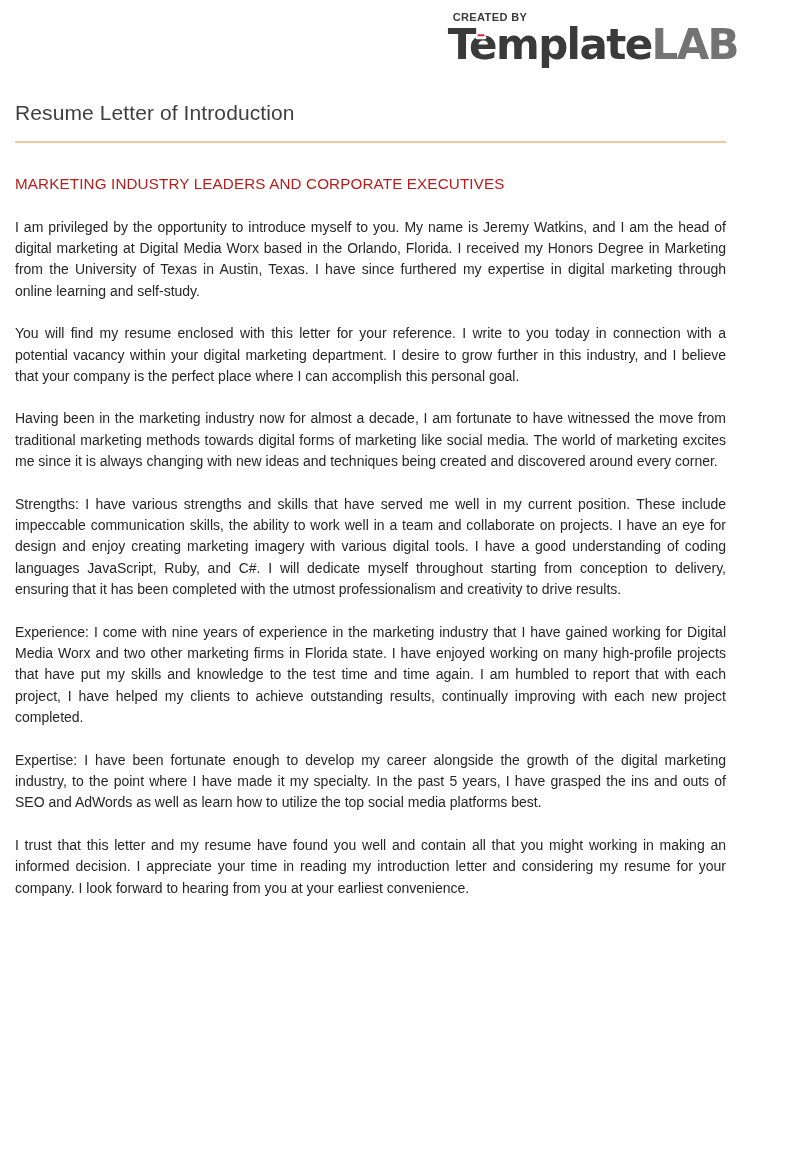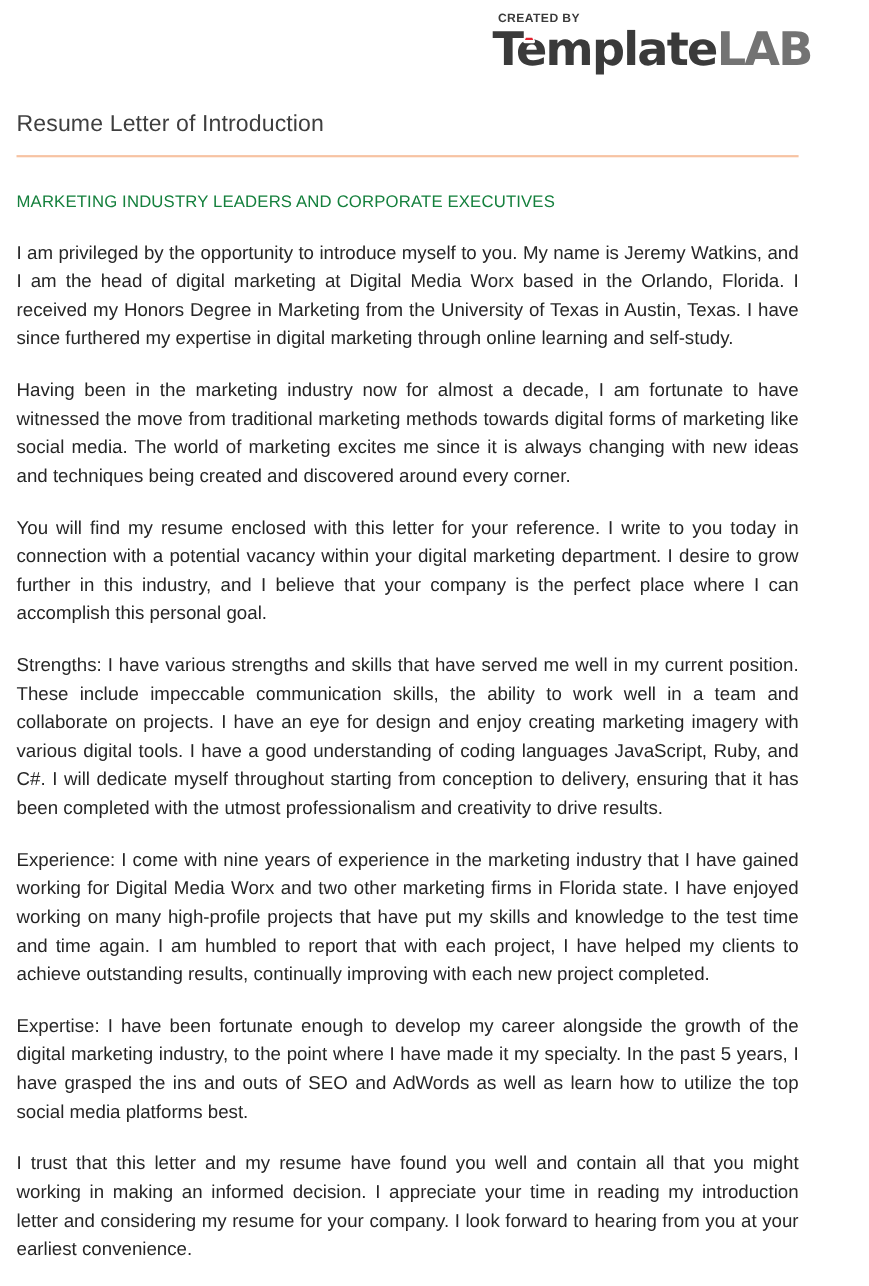--- a/index.html
+++ b/index.html
@@ -90,28 +90,28 @@
   
   .letter-body {
     position: absolute;
     left: 15px;
     top: 174px;
     width: 711px;
   }
   .subject-line {
     font-family: "Liberation Sans", sans-serif;
     font-size: 15.2px;
-    color: #15803d;
+    color: #b91c1c;
     letter-spacing: 0.15px;
     margin: 0 0 22px 0;
     line-height: 1.35;
   }
   p.para {
     font-family: "Liberation Sans", sans-serif;
-    font-size: 17px;
+    font-size: 14px;
     color: #262626;
     line-height: 1.53;
     margin: 0 0 21px 0;
     text-align: justify;
     text-justify: inter-word;
     hyphens: none;
   }
   p.para:last-child { margin-bottom: 0; }
 </style>
 </head>
@@ -130,21 +130,21 @@
     </div>
   </div>
 
   <h1 class="doc-title">Resume Letter of Introduction</h1>
   <div class="title-rule"></div>
 
   <div class="letter-body">
     <div class="subject-line">MARKETING INDUSTRY LEADERS AND CORPORATE EXECUTIVES</div>
 
     <p class="para">I am privileged by the opportunity to introduce myself to you. My name is Jeremy Watkins, and I am the head of digital marketing at Digital Media Worx based in the Orlando, Florida. I received my Honors Degree in Marketing from the University of Texas in Austin, Texas. I have since furthered my expertise in digital marketing through online learning and self-study.</p>
+    <p class="para">You will find my resume enclosed with this letter for your reference. I write to you today in connection with a potential vacancy within your digital marketing department. I desire to grow further in this industry, and I believe that your company is the perfect place where I can accomplish this personal goal.</p>
     <p class="para">Having been in the marketing industry now for almost a decade, I am fortunate to have witnessed the move from traditional marketing methods towards digital forms of marketing like social media. The world of marketing excites me since it is always changing with new ideas and techniques being created and discovered around every corner.</p>
-    <p class="para">You will find my resume enclosed with this letter for your reference. I write to you today in connection with a potential vacancy within your digital marketing department. I desire to grow further in this industry, and I believe that your company is the perfect place where I can accomplish this personal goal.</p>
     <p class="para">Strengths: I have various strengths and skills that have served me well in my current position. These include impeccable communication skills, the ability to work well in a team and collaborate on projects. I have an eye for design and enjoy creating marketing imagery with various digital tools. I have a good understanding of coding languages JavaScript, Ruby, and C#. I will dedicate myself throughout starting from conception to delivery, ensuring that it has been completed with the utmost professionalism and creativity to drive results.</p>
     <p class="para">Experience: I come with nine years of experience in the marketing industry that I have gained working for Digital Media Worx and two other marketing firms in Florida state. I have enjoyed working on many high-profile projects that have put my skills and knowledge to the test time and time again. I am humbled to report that with each project, I have helped my clients to achieve outstanding results, continually improving with each new project completed.</p>
     <p class="para">Expertise: I have been fortunate enough to develop my career alongside the growth of the digital marketing industry, to the point where I have made it my specialty. In the past 5 years, I have grasped the ins and outs of SEO and AdWords as well as learn how to utilize the top social media platforms best.</p>
     <p class="para">I trust that this letter and my resume have found you well and contain all that you might working in making an informed decision. I appreciate your time in reading my introduction letter and considering my resume for your company. I look forward to hearing from you at your earliest convenience.</p>
   </div>
 
 </div>
 
 </body></html>

